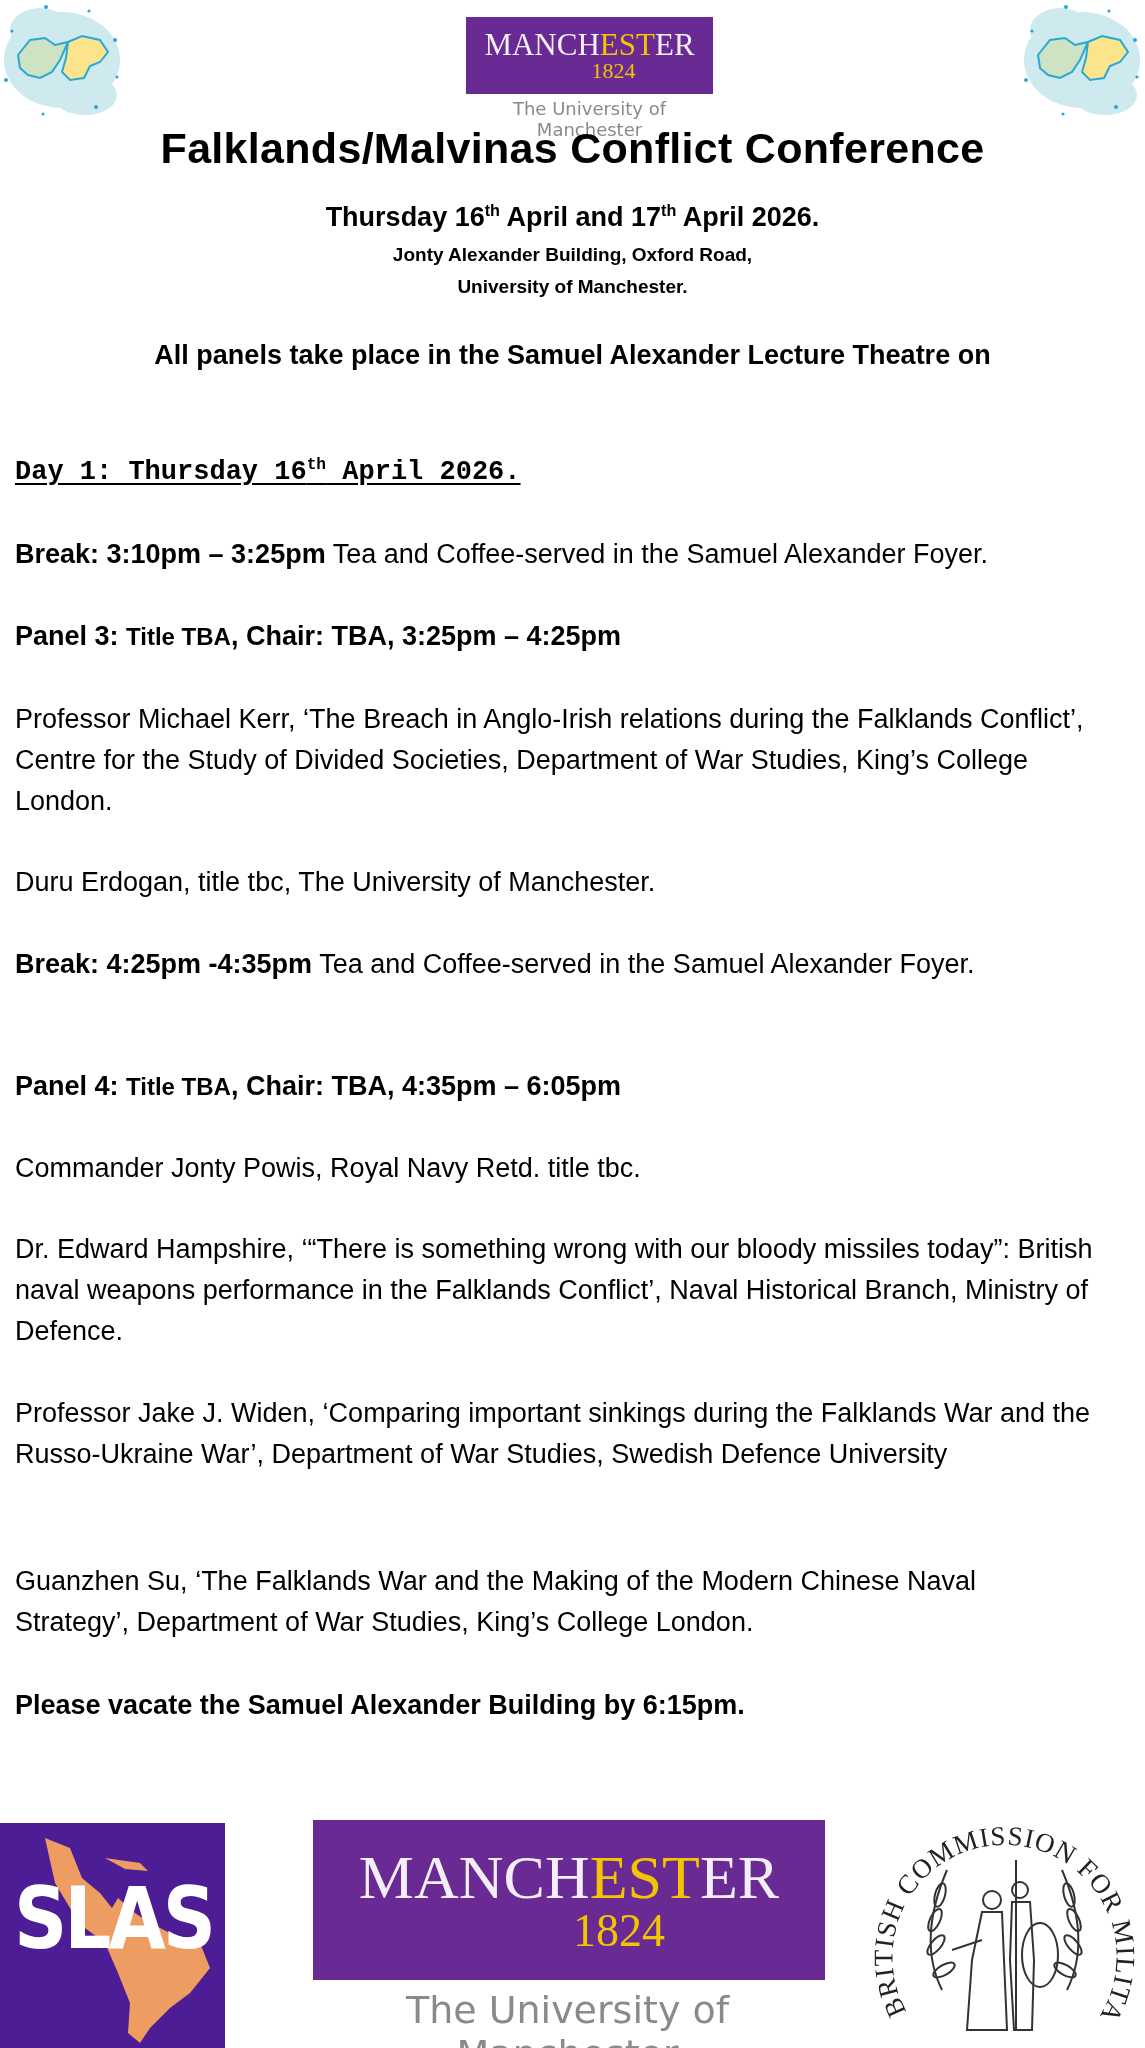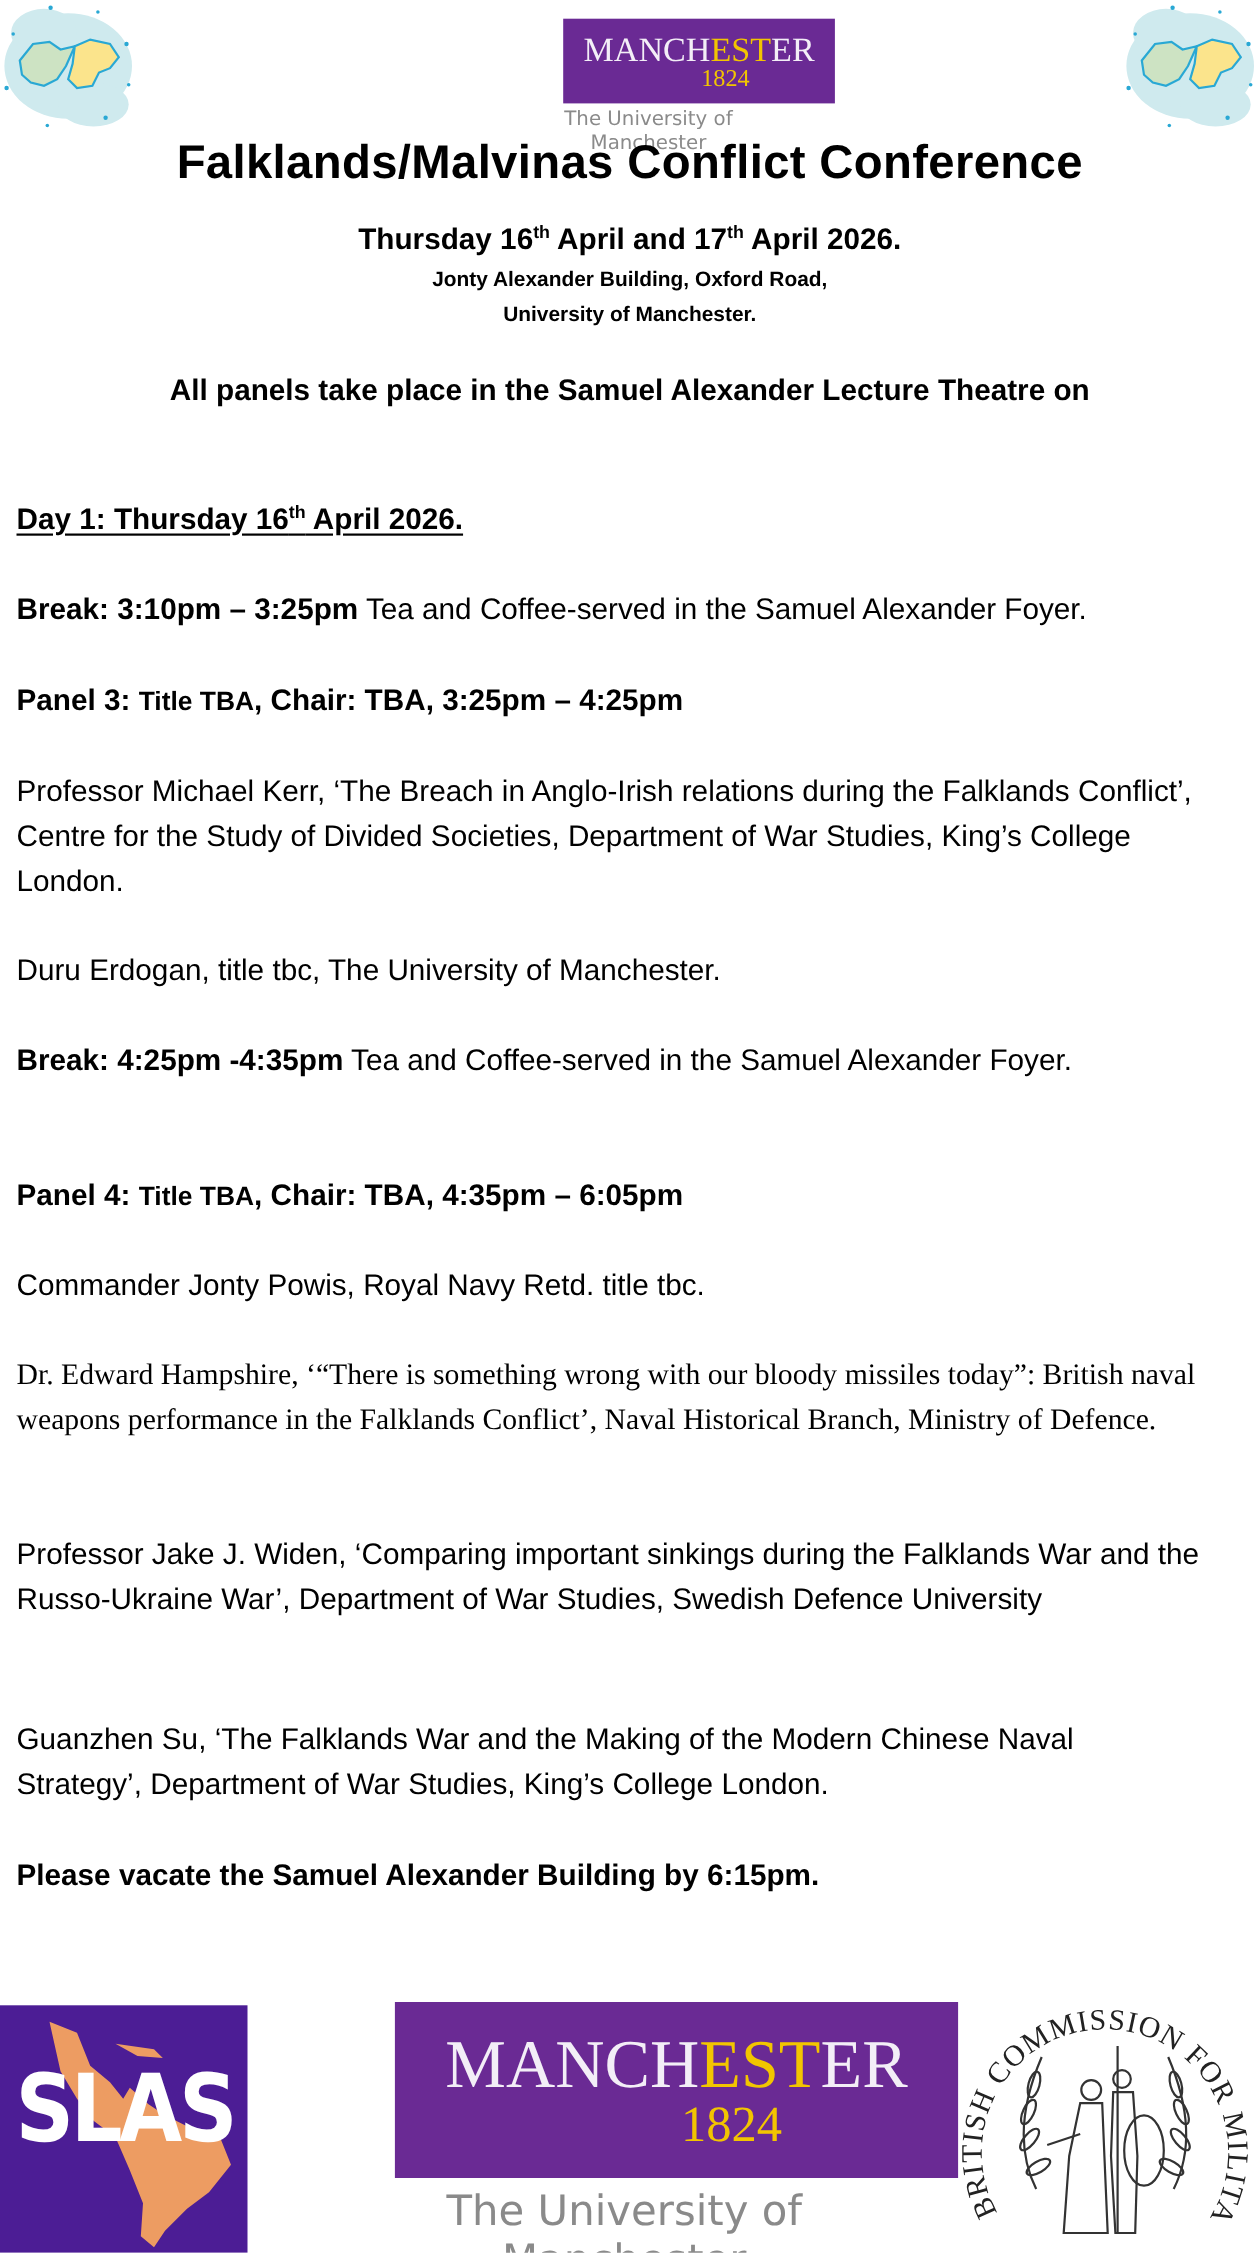--- a/index.html
+++ b/index.html
@@ -6,27 +6,27 @@
   body { width:1145px; height:2048px; position:relative; overflow:hidden;
          font-family:"Liberation Sans", "DejaVu Sans", sans-serif; color:#000; }
   .abs { position:absolute; }
   .center { left:0; width:1145px; text-align:center; }
   .title { top:124px; font-size:43px; font-weight:bold; letter-spacing:0.3px; }
   .date { top:202px; font-size:27px; font-weight:bold; }
   .addr { font-size:19px; font-weight:bold; }
   .note { font-size:27px; font-weight:bold; line-height:45px; }
   .line { left:15px; width:1120px; font-size:27px; line-height:41px; white-space:normal; }
   .bold { font-weight:bold; }
-  .u { text-decoration:underline; text-underline-offset:4px; }
+  .u { text-decoration:underline; text-underline-offset:4px;font-family:Liberation Mono, monospace; }
   sup { font-size:0.6em; line-height:0; vertical-align:super; }
   .small-b { font-size:24px; }
 
   
   .uom-box { background:#6a2a94; position:absolute; display:flex; flex-direction:column;
-             align-items:center; justify-content:center; font-family:"Liberation Serif","DejaVu Serif",serif;margin-left:46px; }
+             align-items:center; justify-content:center; font-family:"Liberation Serif","DejaVu Serif",serif; }
   .uom-word { color:#f3eef7; letter-spacing:0px; line-height:1; }
   .uom-word .est { color:#f2c500; }
   .uom-year { color:#f2c500; line-height:1; }
   .uom-sub { position:absolute; color:#8a8a8a; text-align:center; font-family:"DejaVu Sans","Liberation Sans",sans-serif; }
   .slas { position:absolute; left:0; top:1823px; width:225px; height:225px; background:#4c1d95; overflow:hidden; }
   .slas-text { position:absolute; left:14px; top:52px; font-family:"DejaVu Sans","Liberation Sans",sans-serif;
                font-weight:bold; font-size:74px; color:#fff; letter-spacing:-3px; transform:scaleY(1.15); }
   .bcmh { position:absolute; left:872px; top:1790px; width:265px; height:258px; }
   .islands { position:absolute; width:125px; height:122px; }
 </style>
@@ -96,21 +96,21 @@
 <div class="abs line" style="top:534px;"><span class="bold">Break: 3:10pm – 3:25pm</span><span> Tea and Coffee-served in the Samuel Alexander Foyer.</span></div>
 
 <div class="abs line bold" style="top:616px;"><span>Panel 3: </span><span class="small-b">Title TBA</span><span>, Chair: TBA, 3:25pm – 4:25pm</span></div>
 <div class="abs line" style="top:699px;width:1118px;">Professor Michael Kerr, ‘The Breach in Anglo-Irish relations during the Falklands Conflict’, Centre for the Study of Divided Societies, Department of War Studies, King’s College London.</div>
 <div class="abs line" style="top:862px;">Duru Erdogan, title tbc, The University of Manchester.</div>
 
 <div class="abs line" style="top:944px;width:1080px;"><span class="bold">Break: 4:25pm -4:35pm</span><span> Tea and Coffee-served in the Samuel Alexander Foyer.</span></div>
 
 <div class="abs line bold" style="top:1066px;"><span>Panel 4: </span><span class="small-b">Title TBA</span><span>, Chair: TBA, 4:35pm – 6:05pm</span></div>
 <div class="abs line" style="top:1148px;">Commander Jonty Powis, Royal Navy Retd. title tbc.</div>
-<div class="abs line" style="top:1229px;width:1118px;font-family:Liberation Serif, serif;">Dr. Edward Hampshire, ‘“There is something wrong with our bloody missiles today”: British naval weapons performance in the Falklands Conflict’, Naval Historical Branch, Ministry of Defence.</div>
+<div class="abs line" style="top:1229px;width:1118px;">Dr. Edward Hampshire, ‘“There is something wrong with our bloody missiles today”: British naval weapons performance in the Falklands Conflict’, Naval Historical Branch, Ministry of Defence.</div>
 <div class="abs line" style="top:1393px;width:1125px;">Professor Jake J. Widen, ‘Comparing important sinkings during the Falklands War and the Russo-Ukraine War’, Department of War Studies, Swedish Defence University</div>
 <div class="abs line" style="top:1561px;width:1080px;">Guanzhen Su, ‘The Falklands War and the Making of the Modern Chinese Naval Strategy’, Department of War Studies, King’s College London.</div>
 
 <div class="abs line bold" style="top:1685px;">Please vacate the Samuel Alexander Building by 6:15pm.</div>
 
 <div class="slas">
   <svg class="abs" style="left:0;top:0" width="225" height="225" viewBox="0 0 225 225">
     <path d="M45 15 L70 25 L82 55 L100 70 L112 85 L118 75 L135 90 L150 100 L170 110 L200 120 L210 145 L190 170 L170 185 L150 205 L140 220 L128 210 L130 180 L118 150 L105 120 L85 105 L70 85 L55 60 Z" fill="#ffab5c" opacity="0.9"></path>
     <path d="M105 35 L140 40 L148 48 L125 46 Z" fill="#ffab5c" opacity="0.9"></path>
   </svg>

